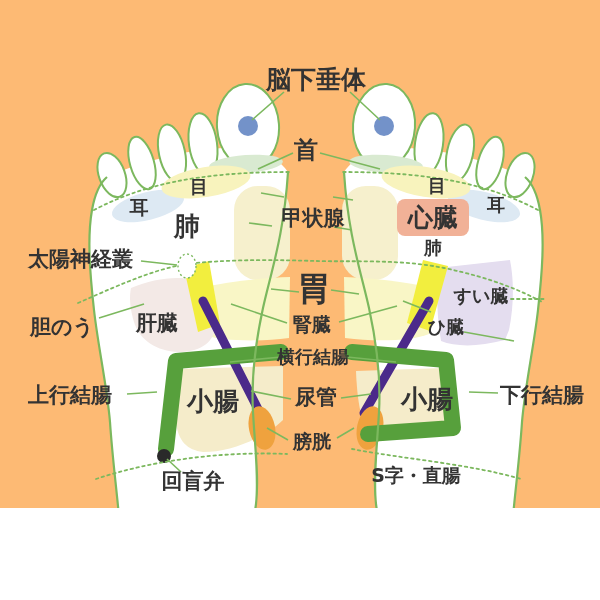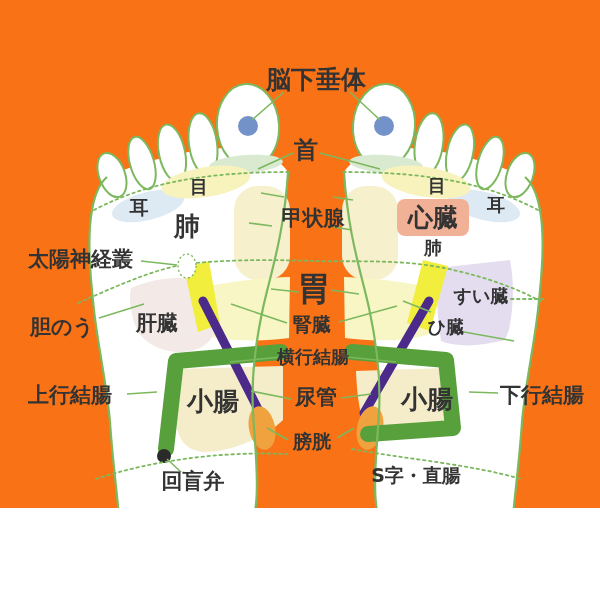--- a/index.html
+++ b/index.html
@@ -1,16 +1,16 @@
 <!DOCTYPE html>
 <html><head>
 <meta charset="utf-8">
 <style>
   html,body{margin:0;padding:0;background:#fff;}
-  .stage{position:relative;width:600px;height:508px;background:#f97316;overflow:hidden;
+  .stage{position:relative;width:600px;height:508px;background:#fdba74;overflow:hidden;
          font-family:"DejaVu Sans",sans-serif;}
   svg{position:absolute;left:0;top:0;}
   .sole{fill:#ffffff;}
   .sole-stroke{fill:none;stroke:#7cb85e;stroke-width:2.2;}
   .toe{fill:#ffffff;stroke:#7cb85e;stroke-width:2;}
   .pline{stroke:#7cb85e;stroke-width:1.6;fill:none;}
   .dotted{stroke:#7cb85e;stroke-width:1.8;stroke-dasharray:2.5 3.5;fill:none;stroke-linecap:round;}
   .band{fill:none;stroke-linejoin:round;stroke-linecap:round;}
   .label{fill:#333333;font-family:"DejaVu Sans",sans-serif;font-weight:600;}
   .mid{text-anchor:middle;}

